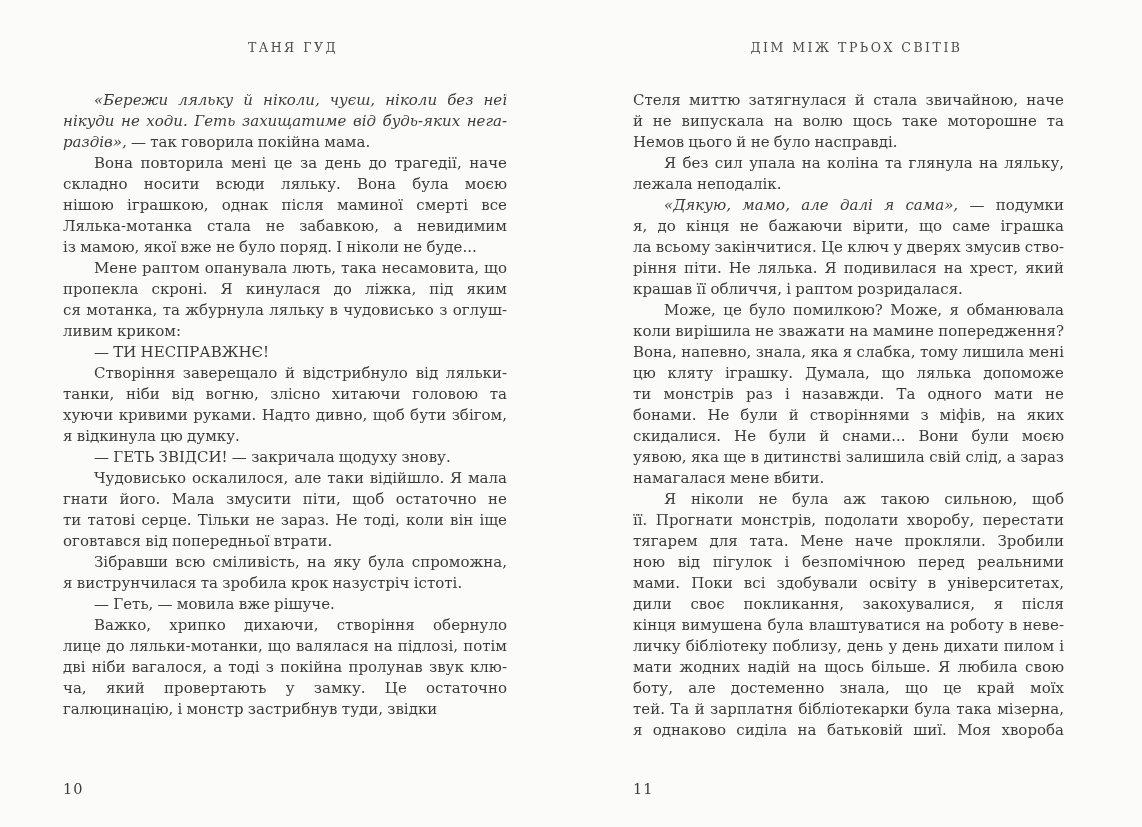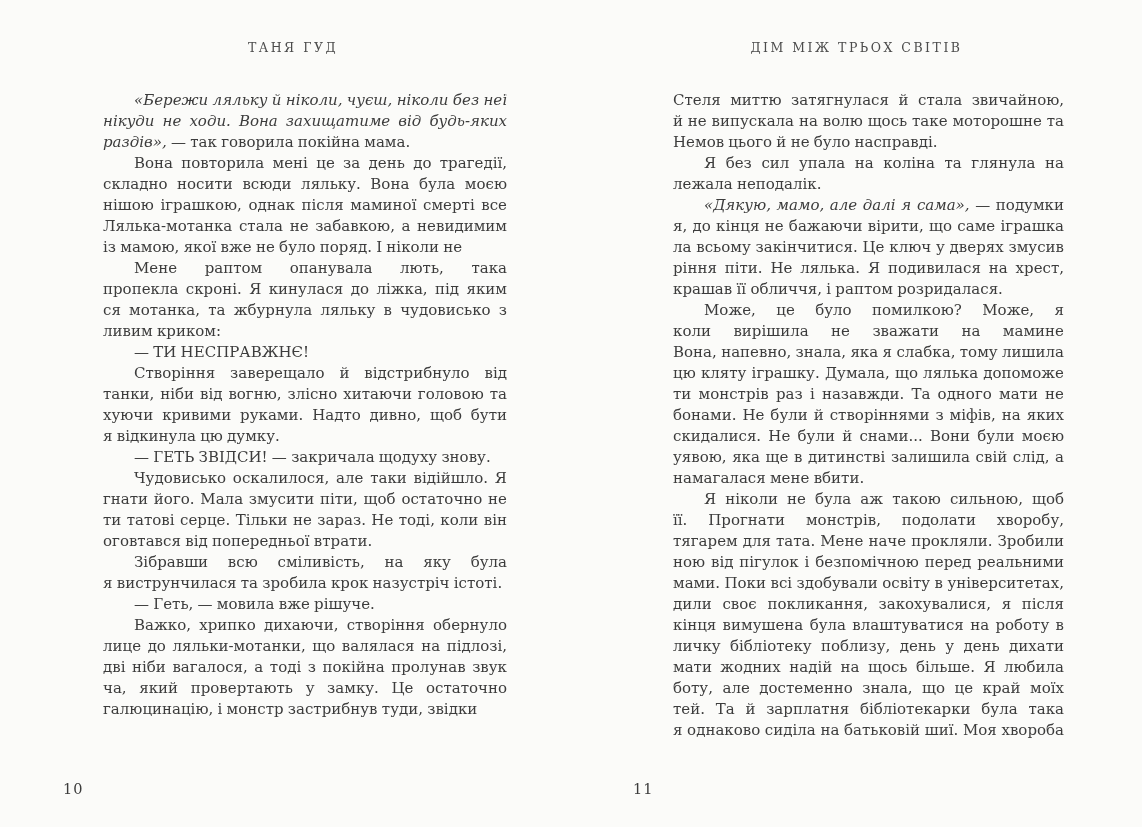--- a/index.html
+++ b/index.html
@@ -16,21 +16,21 @@
   .page.left  { left: 63px;  width: 460px; }
   .page.right { left: 633px; width: 447px; }
   .rhead {
     position: absolute; top: 40px; left: 0; right: 0;
     text-align: center;
     font-size: 12.5px;
     letter-spacing: 2.5px;
     color: #4c4c4c;
     white-space: nowrap;
   }
-  .pbody { position: absolute; top: 90px; left: 0; right: 16px; margin-left: 40px; }
+  .pbody { position: absolute; top: 90px; left: 0; right: 16px; }
   .ln {
     font-size: 15px;
     line-height: 21px;
     height: 21px;
     overflow: hidden;
     text-align: justify;
     text-align-last: justify;
     word-spacing: -0.5px;
   }
   .ln.end { text-align: left; text-align-last: left; }
@@ -46,21 +46,21 @@
 </style>
 </head>
 <body>
 
 <div class="spread">
 
   <section class="page left">
     <div class="rhead">ТАНЯ ГУД</div>
     <div class="pbody">
         <div class="ln ind it">«Бережи ляльку й ніколи, чуєш, ніколи без неї</div>
-        <div class="ln it">нікуди не ходи. Вона захищатиме від будь-яких нега-</div>
+        <div class="ln it">нікуди не ходи. Геть захищатиме від будь-яких нега-</div>
         <div class="ln end"><span class="it">раздів»,</span><span> — так говорила покійна мама.</span></div>
         <div class="ln ind">Вона повторила мені це за день до трагедії, наче відчу-</div>
         <div class="ln">складно носити всюди ляльку. Вона була моєю найулюбле-</div>
         <div class="ln">нішою іграшкою, однак після маминої смерті все змінилося.</div>
         <div class="ln">Лялька-мотанка стала не забавкою, а невидимим зв’язком</div>
         <div class="ln end">із мамою, якої вже не було поряд. І ніколи не буде...</div>
         <div class="ln ind">Мене раптом опанувала лють, така несамовита, що аж</div>
         <div class="ln">пропекла скроні. Я кинулася до ліжка, під яким валяла-</div>
         <div class="ln">ся мотанка, та жбурнула ляльку в чудовисько з оглуш-</div>
         <div class="ln end">ливим криком:</div>

